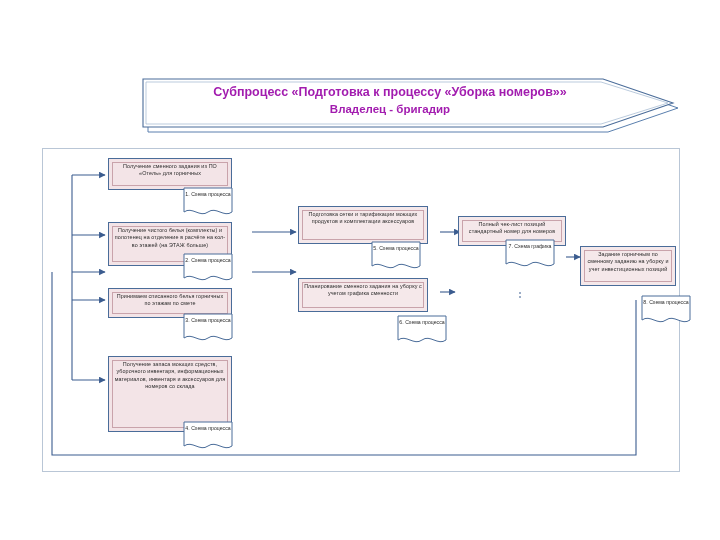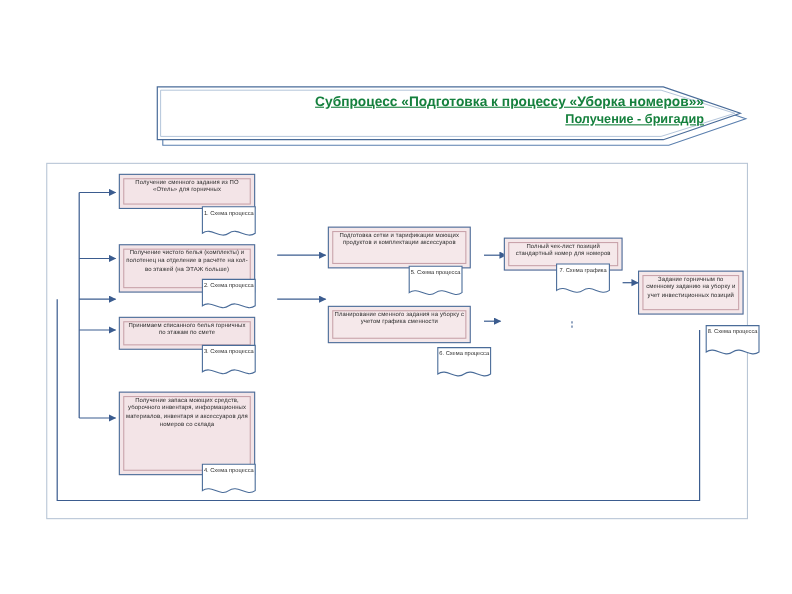--- a/index.html
+++ b/index.html
@@ -31,26 +31,25 @@
   .banner-svg {
     position: absolute;
     left: 0;
     top: 0;
   }
   .banner-text {
     position: absolute;
     left: 0;
     top: 8px;
     width: 500px;
-    text-align: right;
-    color: #15803d;
+    text-align: center;
+    color: #a21caf;
     font-size: 12.5px;
     line-height: 17px;
     font-weight: bold;
-    text-decoration: underline;
   }
   .banner-text .l2 {
     display: block;
     font-size: 11.5px;
   }
 
   
   .outer-frame {
     position: absolute;
     left: 42px;
@@ -125,21 +124,21 @@
 
   <div class="banner-wrap">
     <svg class="banner-svg" width="540" height="60" viewBox="0 0 540 60">
 
       <path d="M8 8 L468 8 L538 32 L468 56 L8 56 Z" fill="#ffffff" stroke="#5a7fae" stroke-width="1"></path>
       <path d="M3 3 L463 3 L533 27 L463 51 L3 51 Z" fill="#ffffff" stroke="#4a6c99" stroke-width="1.1"></path>
       <path d="M6 6 L461 6 L528 27 L461 48 L6 48 Z" fill="none" stroke="#9db4cf" stroke-width="0.7"></path>
     </svg>
     <div class="banner-text">
       <span>Субпроцесс «Подготовка к процессу «Уборка номеров»»</span>
-      <span class="l2">Получение - бригадир</span>
+      <span class="l2">Владелец - бригадир</span>
     </div>
   </div>
 
   <div class="outer-frame"></div>
 
   <svg class="conn" width="720" height="540">
     <defs>
       <marker id="ah" markerWidth="7" markerHeight="7" refX="5.4" refY="3" orient="auto">
         <path d="M0,0 L6,3 L0,6 z" fill="#3b5c8f"></path>
       </marker>

